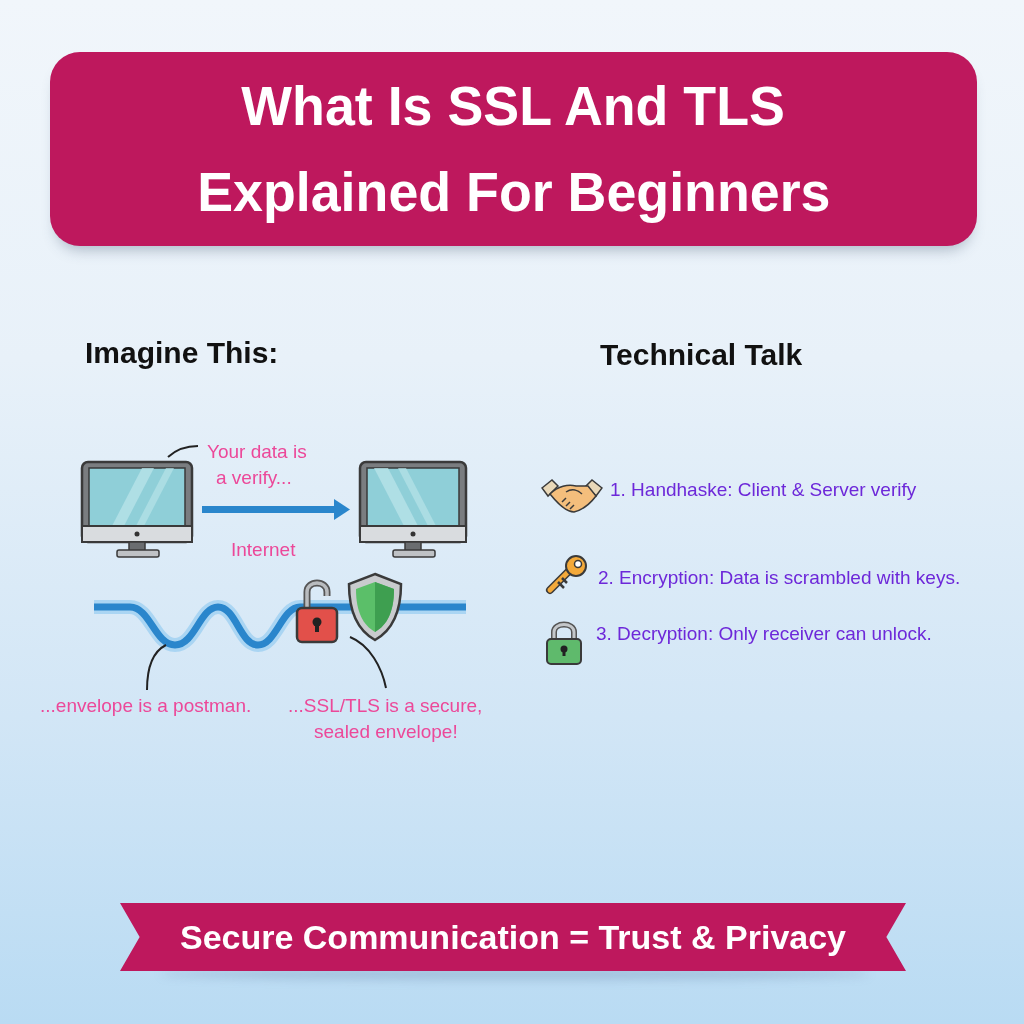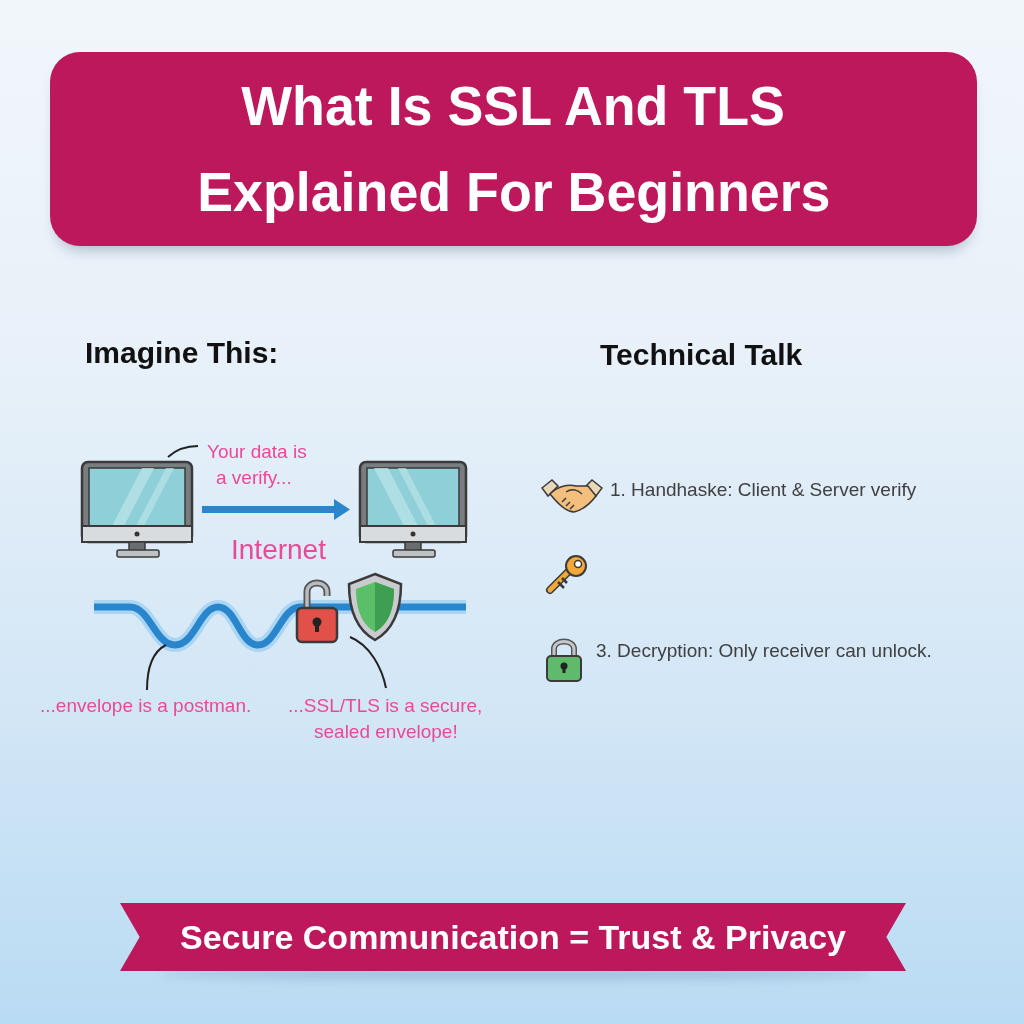--- a/index.html
+++ b/index.html
@@ -22,21 +22,21 @@
     .section-heading {
       position: absolute; font-weight: bold; font-size: 30px; color: #111;
     }
     #heading-left { left: 85px; top: 336px; }
     #heading-right { left: 600px; top: 338px; }
 
     .label { position: absolute; font-size: 19px; color: #ec4899; line-height: 28px; }
     .svg-layer { position: absolute; left: 0; top: 0; }
 
     .tech-item { position: absolute; display: flex; align-items: flex-start; }
-    .tech-text { font-size: 19px; color: #404040; line-height: 28px; }
+    .tech-text { font-size: 19px; color: #6d28d9; line-height: 28px; }
 
     .ribbon {
       position: absolute; left: 120px; top: 903px; width: 786px; height: 68px;
       background: #be185d;
       clip-path: polygon(0 0, 100% 0, 97.5% 50%, 100% 100%, 0 100%, 2.5% 50%);
       display: flex; align-items: center; justify-content: center;
     }
     .ribbon-shadow {
       position: absolute; left: 160px; top: 968px; width: 710px; height: 12px;
       background: rgba(80,110,150,0.25); filter: blur(5px); border-radius: 50%;
@@ -103,21 +103,21 @@
     <path d="M28 10 L47 17 C47 40 40 53 28 60 C16 53 9 40 9 17 Z" fill="#5bbf69"></path>
     <path d="M28 10 L47 17 C47 40 40 53 28 60 Z" fill="#3e9f50"></path>
   </g>
 
   <path d="M166 645 C152 652 147 668 147 690" fill="none" stroke="#222" stroke-width="2"></path>
   <path d="M350 637 C370 645 382 668 386 688" fill="none" stroke="#222" stroke-width="2"></path>
 </svg>
 
 <div class="label" style="left:207px; top:438px;">Your data is</div>
 <div class="label" style="left:216px; top:464px;">a verify...</div>
-<div class="label" style="left:231px; top:536px; font-size:28px;">Internet</div>
+<div class="label" style="left:231px; top:536px; font-size:19px;">Internet</div>
 <div class="label" style="left:40px; top:692px;">...envelope is a postman.</div>
 <div class="label" style="left:288px; top:692px;">...SSL/TLS is a secure,</div>
 <div class="label" style="left:314px; top:718px;">sealed envelope!</div>
 
 <div class="tech-item" style="left:540px; top:476px;">
   <svg width="64" height="40" viewBox="0 0 64 40">
     <polygon points="2,12 12,4 18,10 8,20" fill="#e9d8b8" stroke="#3a3a3a" stroke-width="1.5"></polygon>
     <polygon points="62,12 52,4 46,10 56,20" fill="#e9d8b8" stroke="#3a3a3a" stroke-width="1.5"></polygon>
     <path d="M10 18 C18 10 28 8 36 10 L48 10 L56 20 C50 28 42 34 34 36 C26 36 18 28 10 18 Z" fill="#f4be7c" stroke="#3a3a3a" stroke-width="1.5"></path>
     <path d="M26 16 C32 12 38 14 42 18" fill="none" stroke="#3a3a3a" stroke-width="1.5"></path>
@@ -129,23 +129,24 @@
 </div>
 
 <div class="tech-item" style="left:544px; top:554px;">
   <svg width="46" height="42" viewBox="0 0 46 42">
     <line x1="30" y1="12" x2="6" y2="36" stroke="#3a3a3a" stroke-width="8" stroke-linecap="round"></line>
     <line x1="30" y1="12" x2="6" y2="36" stroke="#f3a93a" stroke-width="5" stroke-linecap="round"></line>
     <path d="M14 28 L20 34 M18 24 L23 29" stroke="#3a3a3a" stroke-width="2.5"></path>
     <circle cx="32" cy="12" r="10" fill="#f3a93a" stroke="#3a3a3a" stroke-width="2"></circle>
     <circle cx="34" cy="10" r="3.5" fill="#fff" stroke="#3a3a3a" stroke-width="1.5"></circle>
   </svg>
+  <div class="tech-text" style="margin-left:8px; margin-top:10px;">2. Encryption: Data is scrambled with keys.</div>
 </div>
 
-<div class="tech-item" style="left:546px; top:637px;">
+<div class="tech-item" style="left:546px; top:620px;">
   <svg width="36" height="46" viewBox="0 0 36 46">
     <path d="M8 20 L8 12 C8 2 28 2 28 12 L28 20" fill="none" stroke="#555" stroke-width="6"></path>
     <path d="M8 20 L8 12 C8 2 28 2 28 12 L28 20" fill="none" stroke="#c4c7ca" stroke-width="3"></path>
     <rect x="1" y="19" width="34" height="25" rx="4" fill="#5fba6c" stroke="#3a3a3a" stroke-width="2"></rect>
     <circle cx="18" cy="29" r="3.5" fill="#222"></circle>
     <rect x="16.5" y="29" width="3" height="7" fill="#222"></rect>
   </svg>
   <div class="tech-text" style="margin-left:14px; margin-top:0px;">3. Decryption: Only receiver can unlock.</div>
 </div>
 

